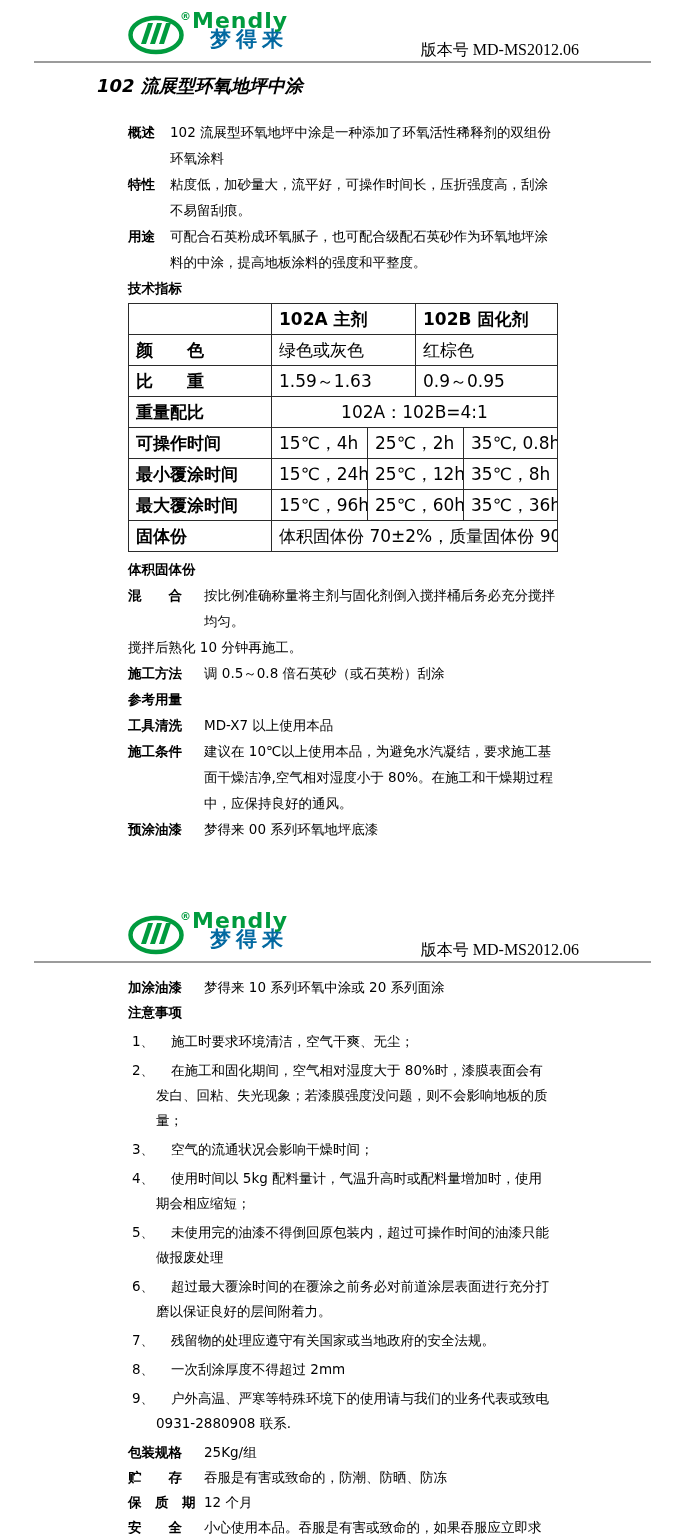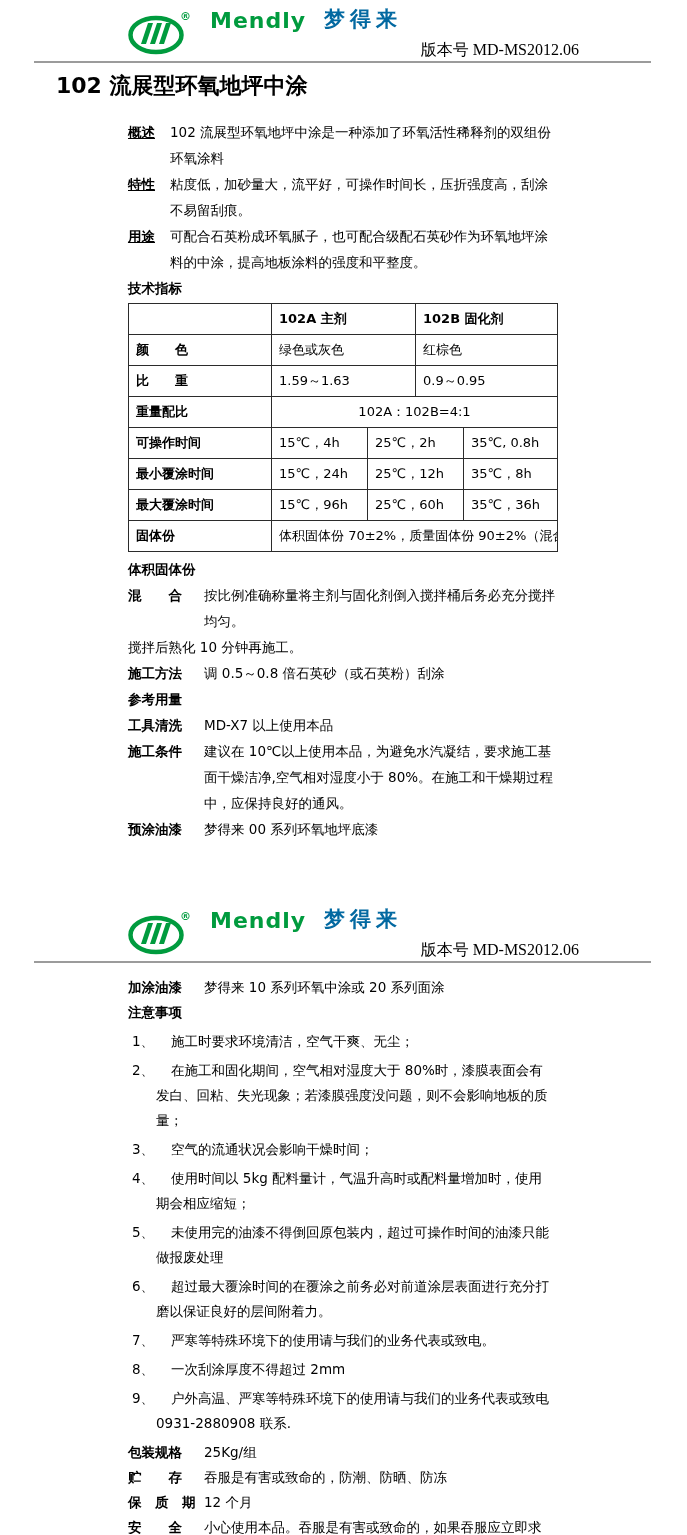--- a/index.html
+++ b/index.html
@@ -11,48 +11,48 @@
   }
   .page{position:relative;}
   .page1{padding-top:10px;}
   .page2{margin-top:68px;}
   .header{
     display:flex;justify-content:space-between;align-items:flex-end;
     padding:0 108px 3px 128px;height:46px;
   }
   .logo{display:flex;align-items:flex-start;}
   .logo svg{display:block;}
-  .logo-text{display:flex;flex-direction:row;margin-left:20px;margin-top:1px;}
+  .logo-text{display:flex;flex-direction:column;margin-left:2px;margin-top:1px;}
   .logo-en{
     color:#009b3e;font-weight:bold;font-size:22px;line-height:20px;letter-spacing:1px;
   }
   .logo-cn{
     color:#0369a1;font-weight:bold;font-size:21px;line-height:17px;letter-spacing:5px;margin-left:18px;
   }
   .version{
     font-family:"Liberation Serif","DejaVu Serif",serif;
     font-size:16px;line-height:13px;white-space:nowrap;
   }
   .rule{border-top:2px solid #9b9b9b;margin:2px 36px 0 34px;height:0;}
   .title{
-    font-size:22px;font-weight:bold;margin:10px 0 20px 56px;line-height:26px;
+    font-size:18px;font-weight:bold;margin:10px 0 20px 97px;line-height:26px;font-style:italic;
   }
   .content{margin-left:128px;width:429px;font-size:13.5px;}
   .page1 .content{line-height:26px;}
   .page2 .content{line-height:25px;margin-top:12px;}
   .def-row{display:flex;align-items:flex-start;}
   .def-label{font-weight:bold;flex-shrink:0;white-space:pre;}
-  .w42{width:42px;text-decoration:underline;}
+  .w42{width:42px;}
   .w76{width:76px;}
   .def-text{flex:1;}
   .sec-heading{font-weight:bold;}
   .plain-line{}
   table.spec{
     border-collapse:collapse;width:429px;table-layout:fixed;
-    font-size:13px;margin:2px 0 4px 0;
+    font-size:17px;margin:2px 0 4px 0;
   }
   table.spec td{
     border:1px solid #2b2b2b;padding:2px 7px;height:22px;vertical-align:middle;
     overflow:hidden;white-space:nowrap;
   }
   td.lbl{font-weight:bold;white-space:pre;}
   td.hdr{font-weight:bold;}
   td.center{text-align:center;}
   .notice{
     padding-left:24px;text-indent:-24px;margin:4px;
@@ -240,21 +240,21 @@
       <div class="notice">
         <span class="num">4、</span><span>使用时间以 5kg 配料量计，气温升高时或配料量增加时，使用期会相应缩短；</span>
       </div>
       <div class="notice">
         <span class="num">5、</span><span>未使用完的油漆不得倒回原包装内，超过可操作时间的油漆只能做报废处理</span>
       </div>
       <div class="notice">
         <span class="num">6、</span><span>超过最大覆涂时间的在覆涂之前务必对前道涂层表面进行充分打磨以保证良好的层间附着力。</span>
       </div>
       <div class="notice">
-        <span class="num">7、</span><span>严寒等特殊环境下的使用请与我们的业务代表或致电。</span>
+        <span class="num">7、</span><span>残留物的处理应遵守有关国家或当地政府的安全法规。</span>
       </div>
       <div class="notice">
         <span class="num">8、</span><span>一次刮涂厚度不得超过 2mm</span>
       </div>
       <div class="notice">
         <span class="num">9、</span><span>户外高温、严寒等特殊环境下的使用请与我们的业务代表或致电 0931-2880908 联系.</span>
       </div>
 
       <div class="def-row">
         <span class="def-label w76">包装规格</span>

